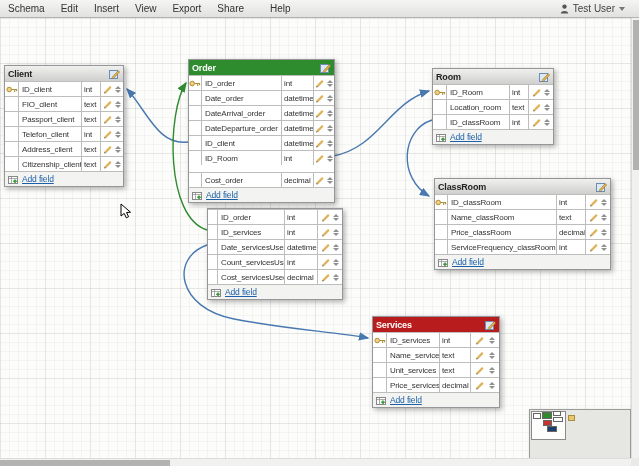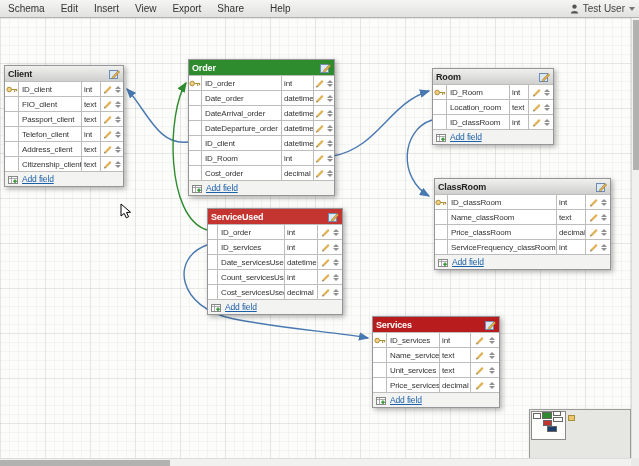--- a/index.html
+++ b/index.html
@@ -6,21 +6,21 @@
   body{width:639px;height:466px;overflow:hidden;position:relative;
        font-family:"Liberation Sans","DejaVu Sans",sans-serif;background:#fbfbf9;}
 
   
   .menubar{position:absolute;top:0;left:0;width:639px;height:18px;
     background:linear-gradient(#f5f5f3,#e1e1df);border-bottom:1px solid #b3b3b1;
     display:flex;align-items:center;font-size:10px;color:#333;z-index:50;box-sizing:border-box;}
   .menu-item{padding:0 8px;cursor:default;}
   .menu-item.gap{margin-left:10px;}
   .mb-spacer{flex:1;}
-  .userbox{display:flex;align-items:center;gap:4px;padding-right:4px;color:#444;}
+  .userbox{display:flex;align-items:center;gap:4px;padding-right:14px;color:#444;}
   .caret-down{width:0;height:0;border-left:3.5px solid transparent;border-right:3.5px solid transparent;border-top:4px solid #777;}
 
   
   .canvas{position:absolute;top:18px;left:0;width:631px;height:440px;overflow:hidden;
     background-color:#fcfcfa;
     background-image:
       linear-gradient(rgba(100,100,100,.10) 1px, transparent 1px),
       linear-gradient(90deg, rgba(100,100,100,.10) 1px, transparent 1px),
       linear-gradient(rgba(100,100,100,.05) 1px, transparent 1px),
       linear-gradient(90deg, rgba(100,100,100,.05) 1px, transparent 1px);
@@ -322,21 +322,21 @@
             <svg width="10" height="9">
               <path d="M2.4,7.2 L7.2,2.4" stroke="#e0b257" stroke-width="2.2" stroke-linecap="round"></path>
               <path d="M1,8.6 L3,8.1 L1.6,6.8 Z" fill="#777"></path>
             </svg>
             <span class="updn">
               <i class="up"></i>
               <i class="dn"></i>
             </span>
           </span>
         </div>
-        <div class="row" style="grid-template-columns: 13px 1fr 33px 20px;">
+        <div class="row" style="grid-template-columns: 13px 1fr 33px 20px; margin-top: 7px;">
           <span class="cell cell-key"></span>
           <span class="cell cell-name">Cost_order</span>
           <span class="cell cell-type">decimal</span>
           <span class="cell cell-act">
             <svg width="10" height="9">
               <path d="M2.4,7.2 L7.2,2.4" stroke="#e0b257" stroke-width="2.2" stroke-linecap="round"></path>
               <path d="M1,8.6 L3,8.1 L1.6,6.8 Z" fill="#777"></path>
             </svg>
             <span class="updn">
               <i class="up"></i>
@@ -496,27 +496,20 @@
         <div class="tbl-f">
           <svg width="11" height="9">
             <rect x="0.5" y="1.5" width="9" height="7" fill="#fff" stroke="#888"></rect>
             <path d="M0.5,3.5 H9.5 M3.5,1.5 V8.5" stroke="#888" stroke-width="0.7"></path>
             <path d="M7,4.5 V8 M5.2,6.2 H8.8" stroke="#3a9a3a" stroke-width="1.6"></path>
           </svg>
           <a class="addf">Add field</a>
         </div>
       </div>
       <div class="tbl" style="left: 207px; top: 190px; width: 134px;">
-        <div class="tbl-h" style="background: rgb(196, 53, 49); color: rgb(255, 255, 255);">
-          <span>ServiceUsed</span>
-          <svg width="11" height="10">
-            <rect x="0.5" y="1.5" width="8" height="8" fill="#dce9f5" stroke="#6d8cb5"></rect>
-            <path d="M3,8.2 L9.3,1.6 L10.7,3 L4.4,9.6 Z" fill="#e3b14f" stroke="#8a6a20" stroke-width="0.5"></path>
-          </svg>
-        </div>
         <div class="row" style="grid-template-columns: 10px 1fr 34px 24px;">
           <span class="cell cell-key"></span>
           <span class="cell cell-name">ID_order</span>
           <span class="cell cell-type">int</span>
           <span class="cell cell-act">
             <svg width="10" height="9">
               <path d="M2.4,7.2 L7.2,2.4" stroke="#e0b257" stroke-width="2.2" stroke-linecap="round"></path>
               <path d="M1,8.6 L3,8.1 L1.6,6.8 Z" fill="#777"></path>
             </svg>
             <span class="updn">

